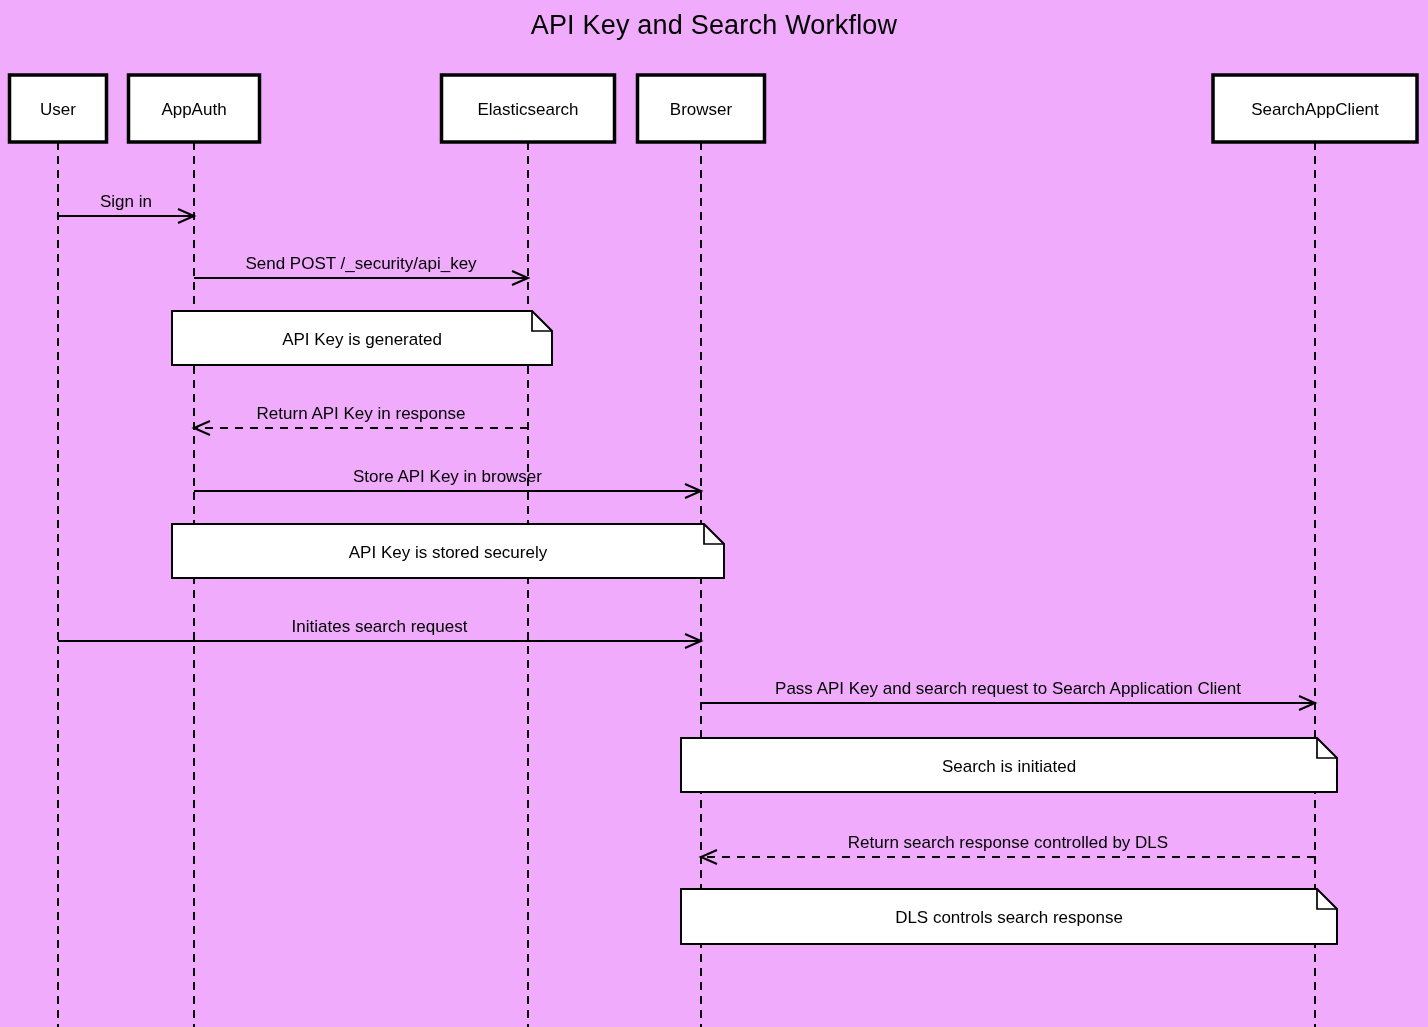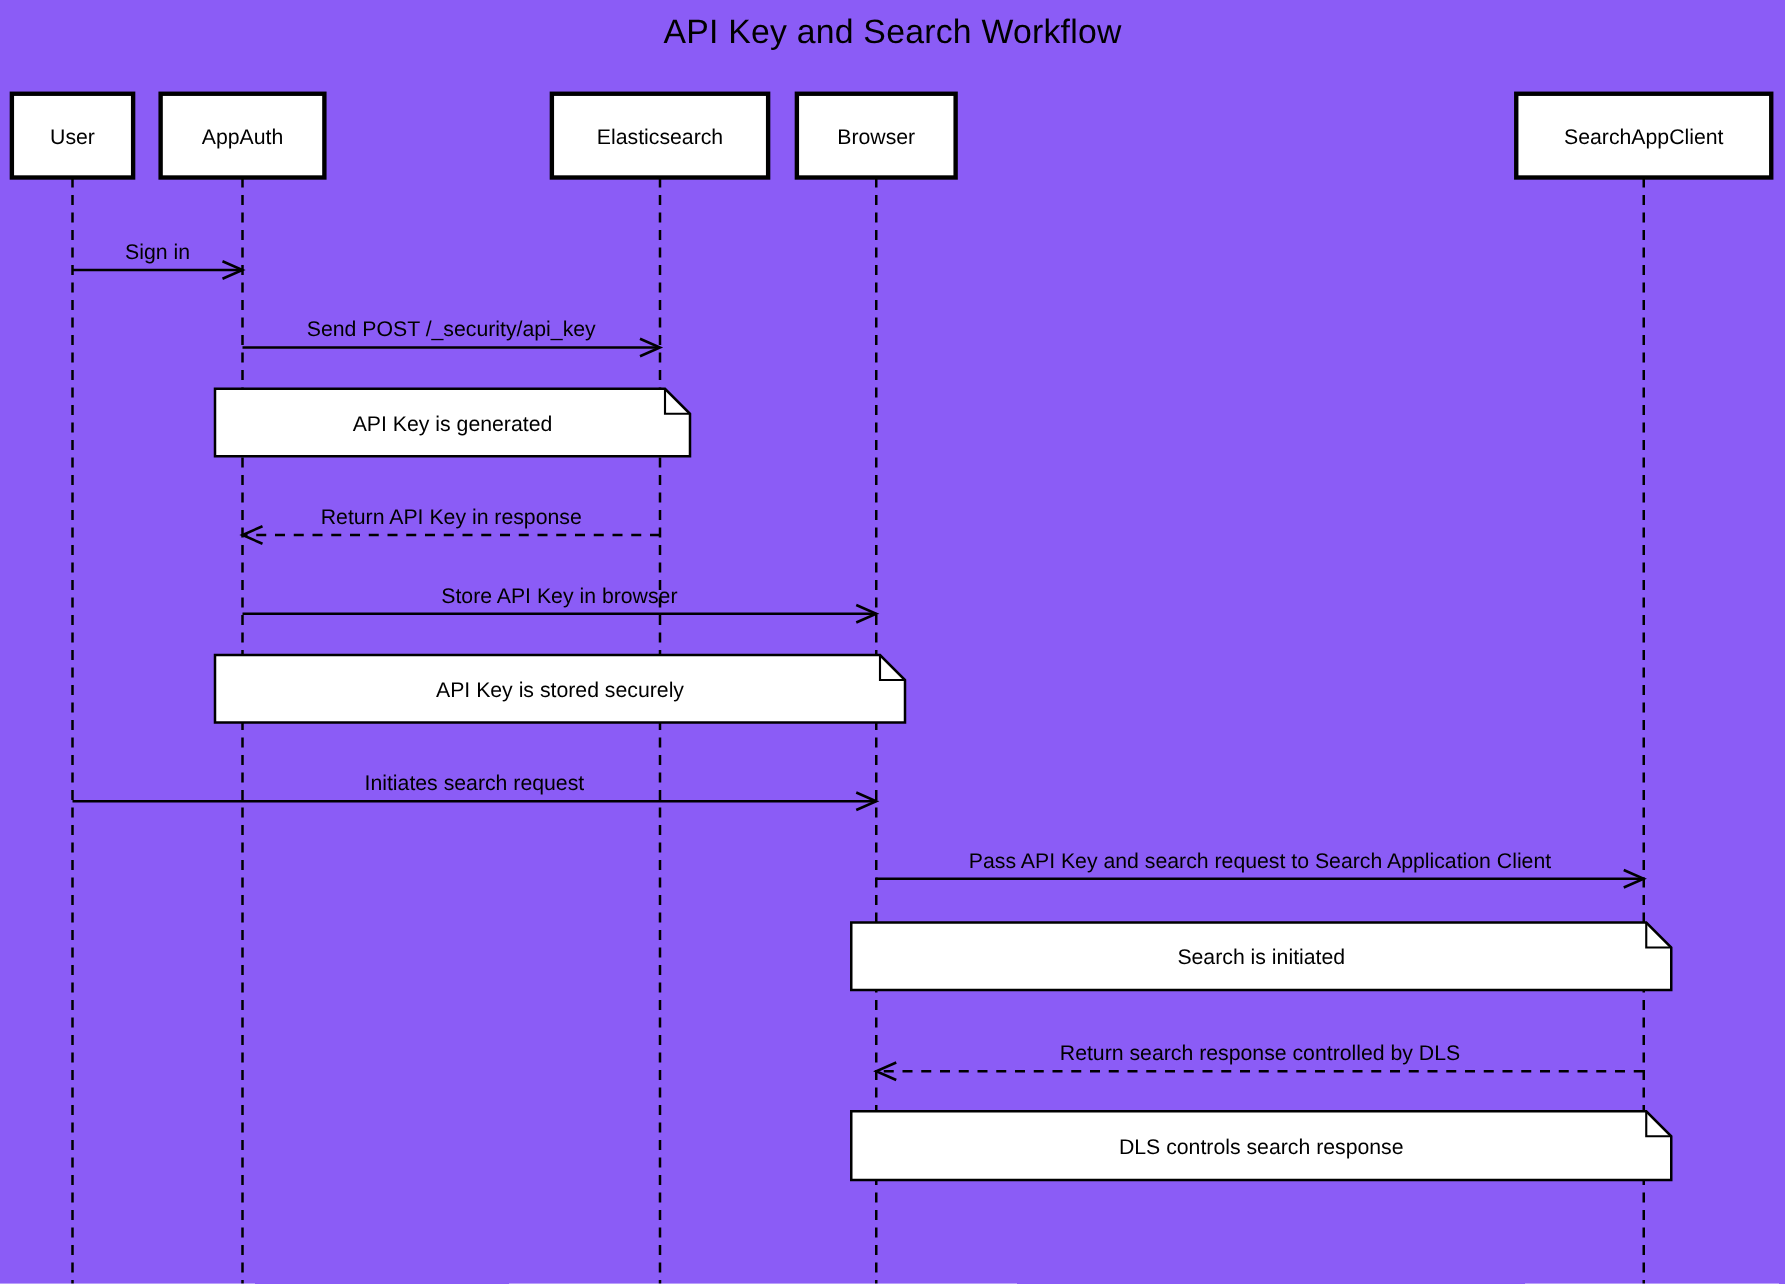--- a/index.html
+++ b/index.html
@@ -1,20 +1,20 @@
 <!DOCTYPE html>
 <html><head>
 <meta charset="utf-8">
 <style>
   html, body { margin: 0; padding: 0; background: #ffffff; overflow: hidden; }
   .canvas {
     position: relative;
     width: 1428px;
     height: 1027px;
-    background: #8b5cf6;
+    background: #f0abfc;
     font-family: "Liberation Sans", sans-serif;
   }
   .diagram-title {
     position: absolute;
     top: 10px;
     left: 0;
     width: 100%;
     text-align: center;
     font-size: 27px;
     font-weight: 400;

